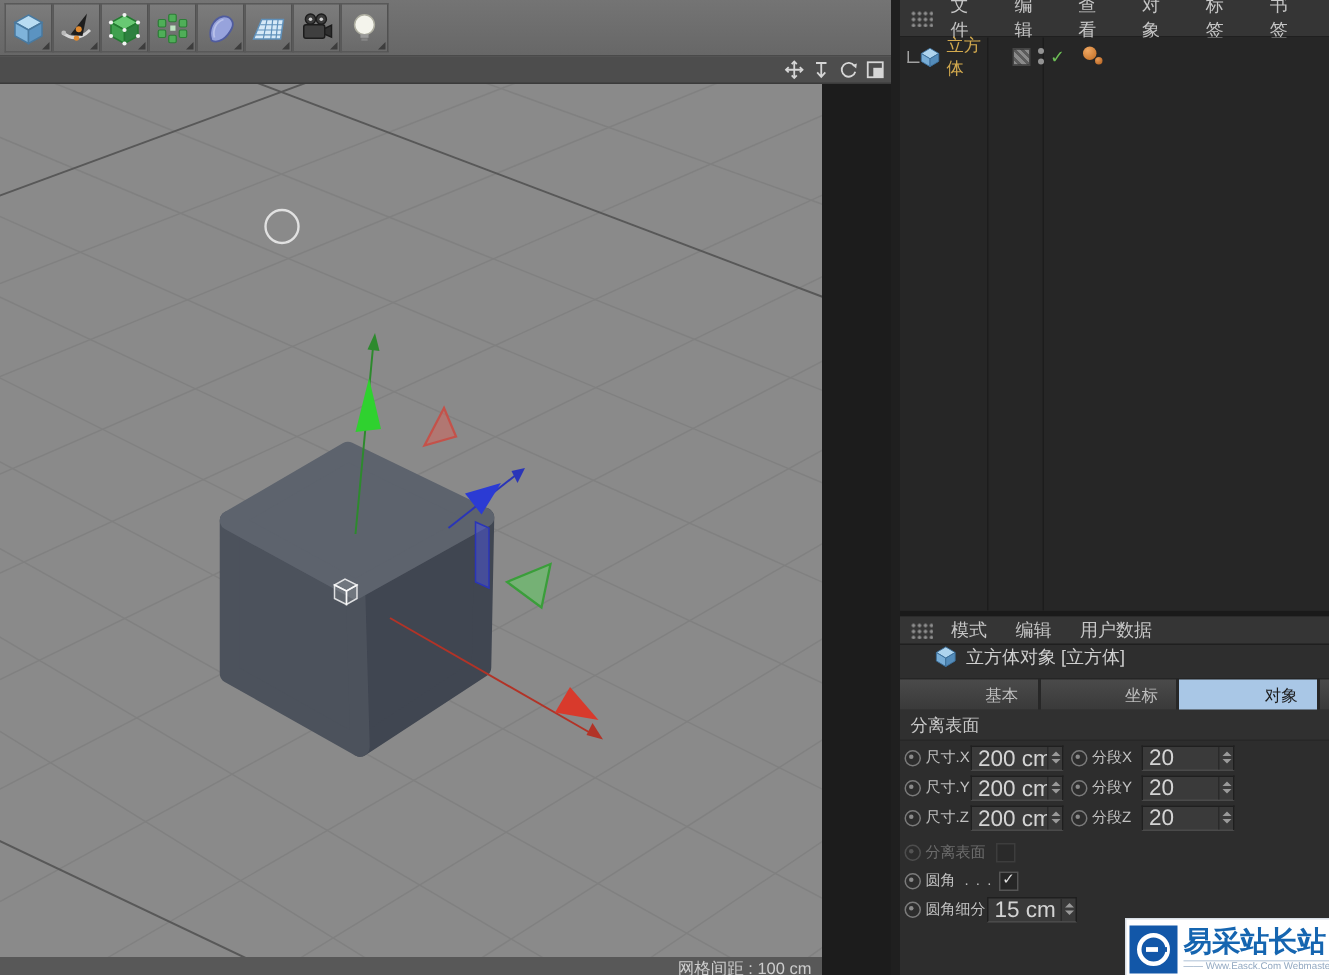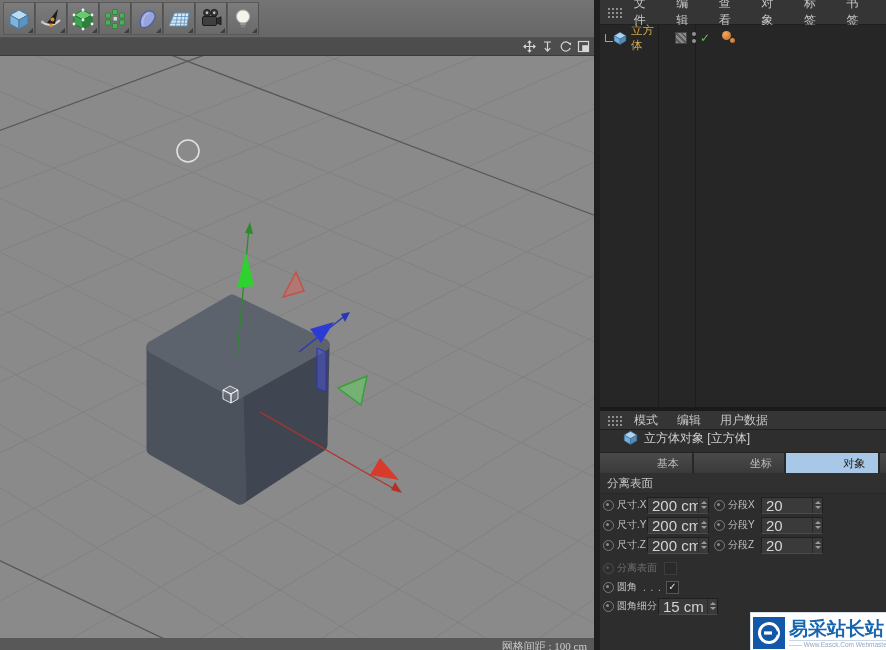--- a/index.html
+++ b/index.html
@@ -10,21 +10,21 @@
   .left{position:absolute;left:0;top:0;width:594px;height:650px;}
   .toolbar{height:37px;background:linear-gradient(#747474,#676767);border-bottom:1px solid #535353;
            display:flex;align-items:center;padding-left:3px;}
   .tbtn{width:30px;height:31px;margin-right:0;position:relative;display:flex;align-items:center;justify-content:center;
         background:linear-gradient(#7c7c7c,#6a6a6a);border:1px solid #595959;border-right-color:#515151;}
   .tbtn::after{content:"";position:absolute;right:1px;bottom:1px;width:0;height:0;
         border-left:5px solid transparent;border-bottom:5px solid #3d3d3d;}
   .vpbar{height:17px;background:#4d4d4d;border-bottom:1px solid #3b3b3b;display:flex;align-items:center;
          justify-content:flex-end;padding-right:4px;gap:4px;}
   .navbtn{width:14px;height:14px;display:flex;align-items:center;justify-content:center;}
-  .vp{position:relative;width:594px;height:595px;background:#14532d;overflow:hidden;font-family:Liberation Serif, serif;}
+  .vp{position:relative;width:548px;height:595px;background:#14532d;overflow:hidden;}
   .vp svg{position:absolute;left:0;top:0;}
   .vpinfo{position:absolute;left:0;right:0;bottom:0;height:13px;background:#585858;
           text-align:right;padding-right:7px;color:#cccccc;font-size:11px;line-height:17px;overflow:hidden;}
   
   .vsplit{position:absolute;left:594px;top:0;width:6px;height:650px;background:#1f1f1f;}
   
   .right{position:absolute;left:600px;top:0;width:286px;height:650px;background:#2d2d2d;}
   .menubar{height:24px;background:#353535;border-bottom:1px solid #1f1f1f;display:flex;align-items:center;
            padding-left:7px;color:#c6c6c6;}
   .menubar .mitem{margin-right:13px;padding:1px 3px;cursor:default;}

